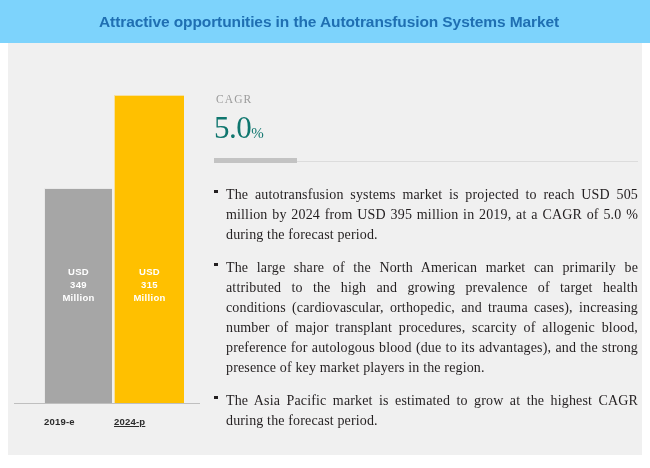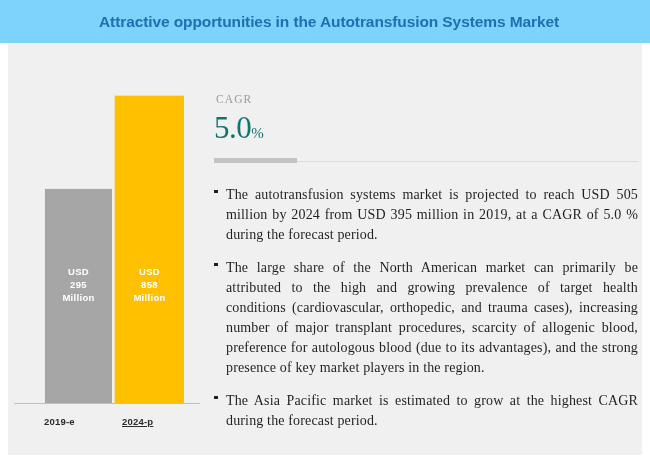--- a/index.html
+++ b/index.html
@@ -108,21 +108,21 @@
   .axis-cat {
     position: absolute;
     bottom: 28px;
     font-size: 9.5px;
     font-weight: bold;
     color: #2b2b2b;
     text-align: left;
     letter-spacing: 0.2px;
   }
   .axis-cat-2019 { left: 36px; width: 68px; }
-  .axis-cat-2024 { left: 114px; width: 70px; text-decoration: underline; }
+  .axis-cat-2024 { left: 106px; width: 70px; text-decoration: underline; }
 
   
   .facts {
     position: absolute;
     left: 192px;
     top: 0;
     width: 442px;
     height: 412px;
     font-family: Liberation Serif, serif;
   }
@@ -201,29 +201,29 @@
     <div class="header-title">Attractive opportunities in the Autotransfusion Systems Market</div>
   </div>
 
   <div class="panel">
 
     <div class="chart">
 
       <div class="bar bar-2019">
         <div class="bar-label">
           <div>USD</div>
-          <div>295</div>
+          <div>349</div>
           <div>Million</div>
         </div>
       </div>
 
       <div class="bar bar-2024">
         <div class="bar-label">
           <div>USD</div>
-          <div>858</div>
+          <div>315</div>
           <div>Million</div>
         </div>
       </div>
 
       <div class="axis-line"></div>
 
       <div class="axis-cat axis-cat-2019">2019-e</div>
       <div class="axis-cat axis-cat-2024">2024-p</div>
     </div>
 

